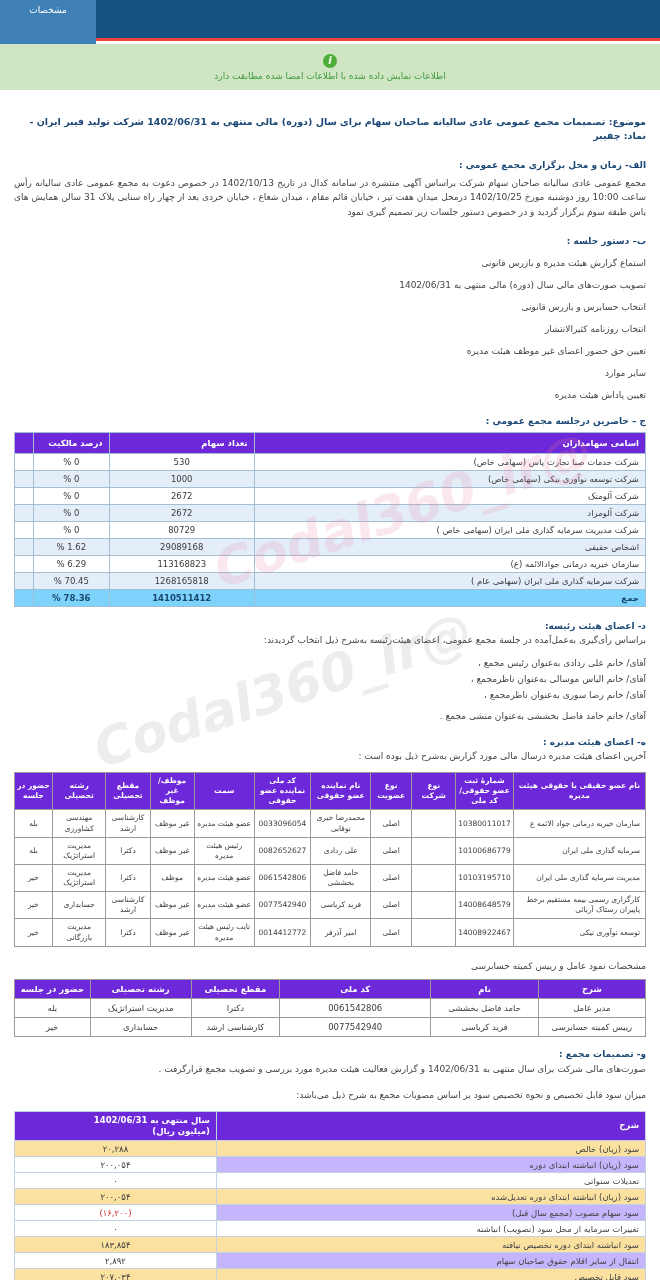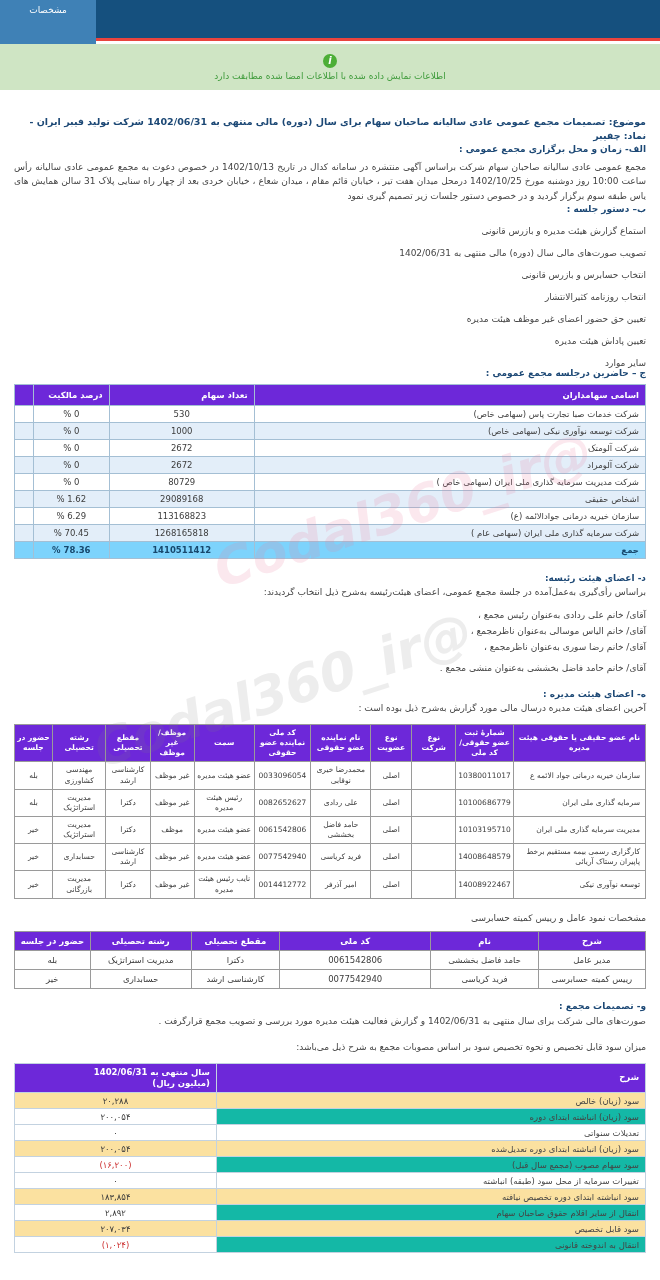--- a/index.html
+++ b/index.html
@@ -24,21 +24,21 @@
   .banner .info-icon {
     display:inline-block; width:14px; height:14px; border-radius:50%;
     background:#4cae36; color:#fff; font-size:10px; font-weight:bold; line-height:14px;
     font-style:italic;
   }
   .banner .btext { color:#3f9b3b; font-size:9px; margin-top:3px; }
 
   .content { padding:0 14px; font-size:9px; text-align:right; }
 
   .subject { margin-top:25px; font-weight:bold; color:#1c4875; font-size:9.5px; line-height:1.5; }
-  .sec-title { margin-top:0; font-weight:bold; color:#1c4875; }
+  .sec-title { margin-top:16px; font-weight:bold; color:#1c4875; }
   .para { margin-top:6px; line-height:1.65; color:#444; text-align:justify; }
   .line-item { margin-top:12px; color:#444; }
 
   table { width:100%; border-collapse:collapse; }
   th { background:#6d28d9; color:#fff; font-weight:bold; }
 
   
   .tbl-holders { margin-top:6px; font-size:8.5px; border:1px solid #8fb3cc; }
   .tbl-holders th, .tbl-holders td { border:1px solid #a4bfd4; padding:3px 6px; }
   .tbl-holders th { padding:5px 6px; }
@@ -58,21 +58,21 @@
   .tbl-ceo th, .tbl-ceo td { border:1px solid #9a9a9a; padding:4px 4px; text-align:center; }
   .tbl-ceo td.ltr { direction:ltr; }
 
   
   .tbl-profit { margin-top:8px; font-size:8.5px; border:1px solid #b7c8d8; }
   .tbl-profit th, .tbl-profit td { border:1px solid #c3d2e0; padding:2.5px 6px; }
   .tbl-profit th { line-height:1.35; }
   .tbl-profit td.lbl { width:68%; color:#444; }
   .tbl-profit td.val { width:32%; text-align:center; direction:ltr; }
   .tbl-profit tr.gold td { background:#fbe1a0; }
-  .tbl-profit tr.blue td.lbl { background:#14b8a6;text-align:right; }
+  .tbl-profit tr.blue td.lbl { background:#c4b5fd;text-align:right; }
   .tbl-profit tr.blue td.val { background:#fff; }
   .tbl-profit tr.white td { background:#fff; }
   .tbl-profit .neg { color:#cc2f2f;margin-left:21px; }
 
   .watermark {
     position:absolute; pointer-events:none; font-size:52px; font-weight:bold;
     transform:rotate(-18deg); white-space:nowrap; z-index:5; font-style:italic;
   }
   .wm1 { top:480px; right:60px; color:rgba(232,130,160,0.18); }
   .wm2 { top:660px; right:180px; color:rgba(130,130,130,0.14); }
@@ -102,22 +102,22 @@
     <div class="para">مجمع عمومی عادی سالیانه صاحبان سهام شرکت براساس آگهی منتشره در سامانه کدال در تاریخ 1402/10/13 در خصوص دعوت به مجمع عمومی عادی سالیانه رأس ساعت 10:00 روز دوشنبه مورخ 1402/10/25 درمحل میدان هفت تیر ، خیابان قائم مقام ، میدان شعاع ، خیابان خردی بعد از چهار راه سنایی پلاک 31 سالن همایش های یاس طبقه سوم  برگزار گردید و در خصوص دستور جلسات زیر تصمیم گیری نمود</div>
 
     <div class="sec-title">ب– دستور جلسه :</div>
     <div>
 
     <div class="line-item">استماع گزارش هیئت مدیره و بازرس قانونی</div>
         <div class="line-item">تصویب صورت‌های مالی سال (دوره) مالی منتهی به 1402/06/31</div>
         <div class="line-item">انتخاب حسابرس و بازرس قانونی</div>
         <div class="line-item">انتخاب روزنامه کثیرالانتشار</div>
         <div class="line-item">تعیین حق حضور اعضای غیر موظف هیئت مدیره</div>
+        <div class="line-item">سایر موارد</div>
         <div class="line-item">تعیین پاداش هیئت مدیره</div>
-        <div class="line-item">سایر موارد</div>
       </div>
 
     <div class="sec-title">ج – حاضرین درجلسه مجمع عمومی :</div>
     <table class="tbl-holders">
       <thead>
         <tr>
           <th class="c-name">اسامی سهامداران</th>
           <th class="c-shares">تعداد سهام</th>
           <th class="c-pct">درصد مالکیت</th>
           <th class="c-gap"></th>
@@ -347,21 +347,21 @@
         </tr>
           <tr class="gold">
           <td class="lbl">سود (زیان) انباشته ابتدای دوره تعدیل‌شده</td>
           <td class="val">۲۰۰,۰۵۴</td>
         </tr>
           <tr class="blue">
           <td class="lbl">سود سهام مصوب (مجمع سال قبل)</td>
           <td class="val neg">(۱۶,۲۰۰)</td>
         </tr>
           <tr class="white">
-          <td class="lbl">تغییرات سرمایه از محل سود (طبقه) انباشته</td>
+          <td class="lbl">تغییرات سرمایه از محل سود (تصویب) انباشته</td>
           <td class="val">۰</td>
         </tr>
           <tr class="gold">
           <td class="lbl">سود انباشته ابتدای دوره تخصیص نیافته</td>
           <td class="val">۱۸۳,۸۵۴</td>
         </tr>
           <tr class="blue">
           <td class="lbl">انتقال از سایر اقلام حقوق صاحبان سهام</td>
           <td class="val">۲,۸۹۲</td>
         </tr>

